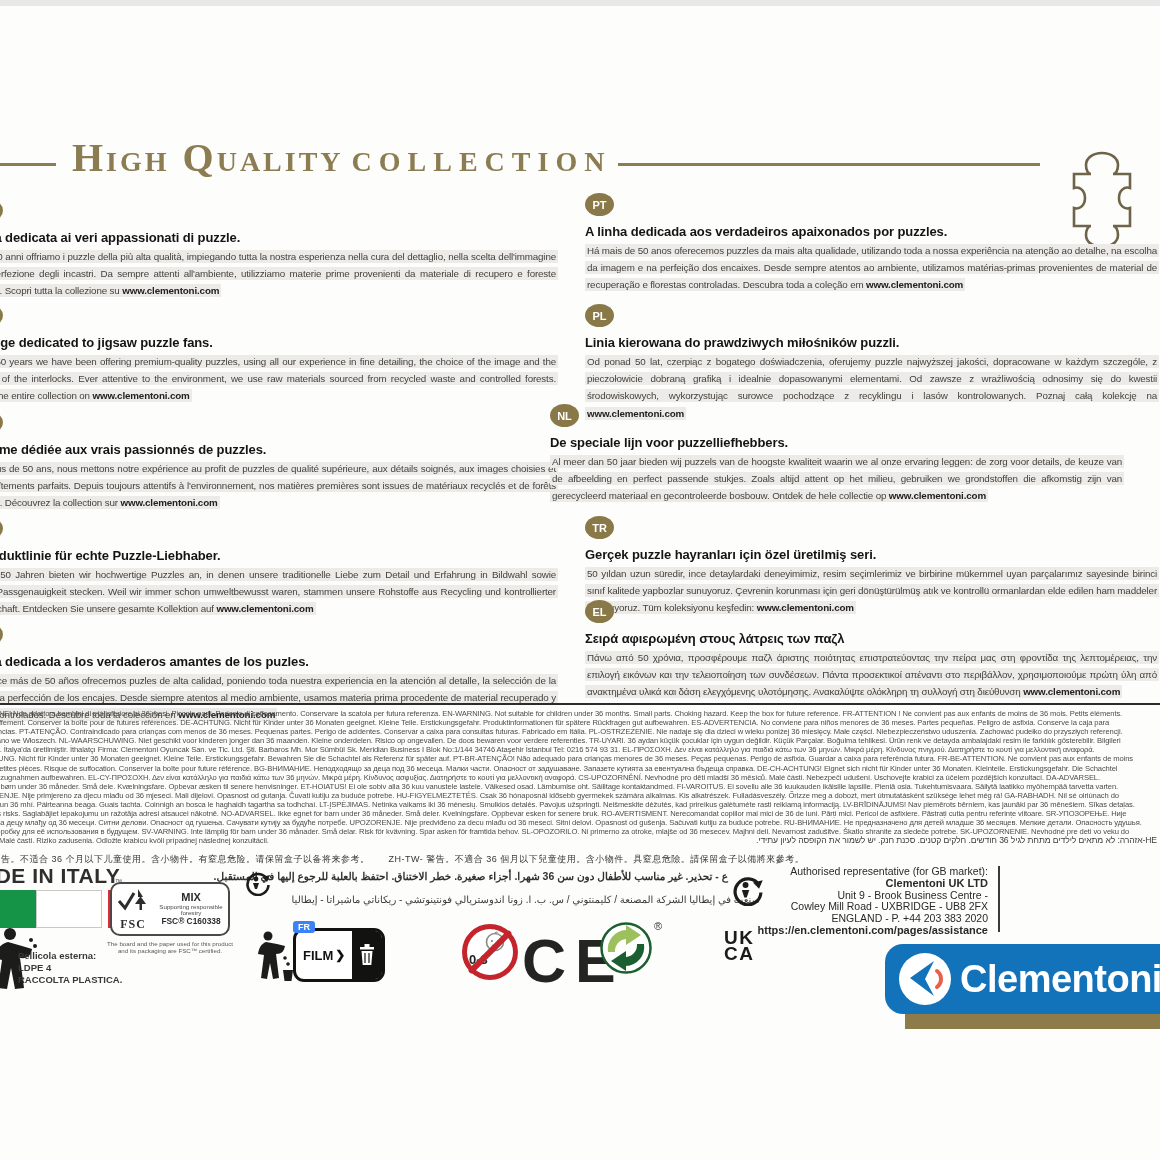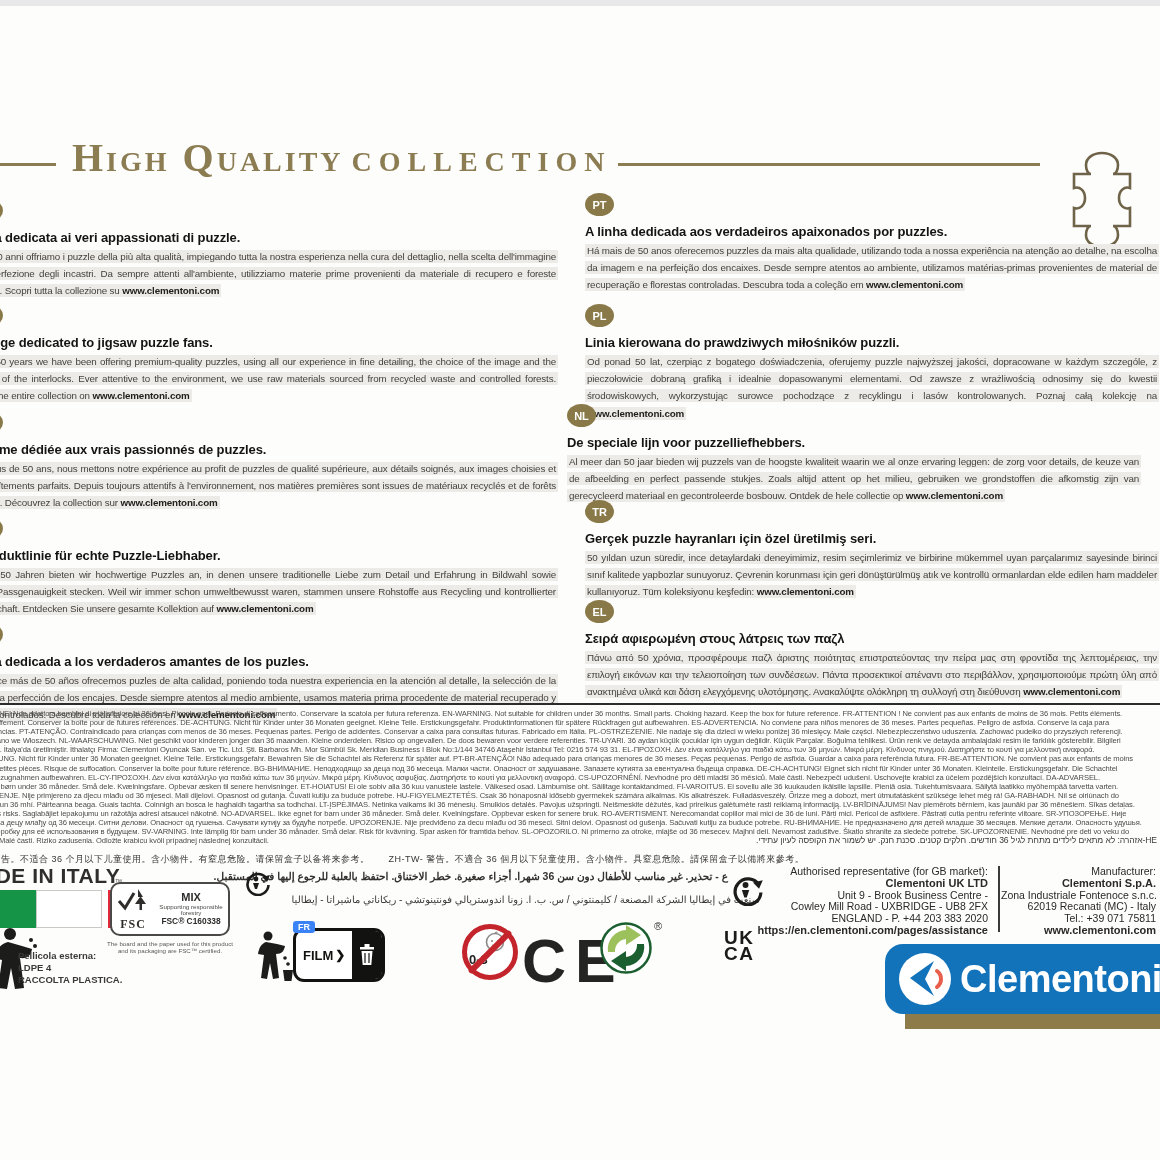--- a/index.html
+++ b/index.html
@@ -136,26 +136,26 @@
   <div class="lang" style="left:631px;top:187px;width:574px">
     <div class="badge">PT</div>
     <div class="lang-heading">A linha dedicada aos verdadeiros apaixonados por puzzles.</div>
     <p class="lang-body"><span class="bg"><span>Há mais de 50 anos oferecemos puzzles da mais alta qualidade, utilizando toda a nossa experiência na atenção ao detalhe, na escolha da imagem e na perfeição dos encaixes. Desde sempre atentos ao ambiente, utilizamos matérias-primas provenientes de material de recuperação e florestas controladas. Descubra toda a coleção em</span> <b>www.clementoni.com</b></span></p>
   </div>
   <div class="lang" style="left:631px;top:298px;width:574px">
     <div class="badge">PL</div>
     <div class="lang-heading">Linia kierowana do prawdziwych miłośników puzzli.</div>
     <p class="lang-body"><span class="bg"><span>Od ponad 50 lat, czerpiąc z bogatego doświadczenia, oferujemy puzzle najwyższej jakości, dopracowane w każdym szczególe, z pieczołowicie dobraną grafiką i idealnie dopasowanymi elementami. Od zawsze z wrażliwością odnosimy się do kwestii środowiskowych, wykorzystując surowce pochodzące z recyklingu i lasów kontrolowanych. Poznaj całą kolekcję na</span> <b>www.clementoni.com</b></span></p>
   </div>
-  <div class="lang" style="left:613px;top:398px;width:574px">
+  <div class="lang" style="left:596px;top:398px;width:574px">
     <div class="badge">NL</div>
     <div class="lang-heading">De speciale lijn voor puzzelliefhebbers.</div>
     <p class="lang-body"><span class="bg"><span>Al meer dan 50 jaar bieden wij puzzels van de hoogste kwaliteit waarin we al onze ervaring leggen: de zorg voor details, de keuze van de afbeelding en perfect passende stukjes. Zoals altijd attent op het milieu, gebruiken we grondstoffen die afkomstig zijn van gerecycleerd materiaal en gecontroleerde bosbouw. Ontdek de hele collectie op</span> <b>www.clementoni.com</b></span></p>
   </div>
-  <div class="lang" style="left:631px;top:494px;width:574px">
+  <div class="lang" style="left:631px;top:510px;width:574px">
     <div class="badge">TR</div>
     <div class="lang-heading">Gerçek puzzle hayranları için özel üretilmiş seri.</div>
     <p class="lang-body"><span class="bg"><span>50 yıldan uzun süredir, ince detaylardaki deneyimimiz, resim seçimlerimiz ve birbirine mükemmel uyan parçalarımız sayesinde birinci sınıf kalitede yapbozlar sunuyoruz. Çevrenin korunması için geri dönüştürülmüş atık ve kontrollü ormanlardan elde edilen ham maddeler kullanıyoruz. Tüm koleksiyonu keşfedin:</span> <b>www.clementoni.com</b></span></p>
   </div>
   <div class="lang" style="left:631px;top:594px;width:574px">
     <div class="badge">EL</div>
     <div class="lang-heading">Σειρά αφιερωμένη στους λάτρεις των παζλ</div>
     <p class="lang-body"><span class="bg"><span>Πάνω από 50 χρόνια, προσφέρουμε παζλ άριστης ποιότητας επιστρατεύοντας την πείρα μας στη φροντίδα της λεπτομέρειας, την επιλογή εικόνων και την τελειοποίηση των συνδέσεων. Πάντα προσεκτικοί απέναντι στο περιβάλλον, χρησιμοποιούμε πρώτη ύλη από ανακτημένα υλικά και δάση ελεγχόμενης υλοτόμησης. Ανακαλύψτε ολόκληρη τη συλλογή στη διεύθυνση</span> <b>www.clementoni.com</b></span></p>
   </div>
 
@@ -295,28 +295,20 @@
 
   <div class="addr" style="left:690px;width:344px;">
     <div>Authorised representative (for GB market):</div>
     <div><b>Clementoni UK LTD</b></div>
     <div>Unit 9 - Brook Business Centre -</div>
     <div>Cowley Mill Road - UXBRIDGE - UB8 2FX</div>
     <div>ENGLAND - P. +44 203 383 2020</div>
     <div><b>https://en.clementoni.com/pages/assistance</b></div>
   </div>
   <div class="addr-div"></div>
-  <div class="addr" style="left:1047px;width:155px;white-space:nowrap;">
-    <div>Manufacturer:</div>
-    <div><b>Clementoni S.p.A.</b></div>
-    <div>Zona Industriale Fontenoce s.n.c.</div>
-    <div>62019 Recanati (MC) - Italy</div>
-    <div>Tel.: +39 071 75811</div>
-    <div><b>www.clementoni.com</b></div>
-  </div>
 
   <div class="clem-box">
     <svg width="54" height="54" viewBox="0 0 54 54" style="margin-left:13px;">
       <circle cx="27" cy="27" r="26" fill="#ffffff"></circle>
       <path d="M36,9 L12,26 L36,44 L27,27 Z" fill="#1373ba"></path>
       <path d="M39,19 A10,10 0 0 1 39,35" fill="none" stroke="#e8604c" stroke-width="4" stroke-linecap="round"></path>
     </svg>
     <span class="clem-text">Clementoni.</span>
   </div>
   <div class="clem-bar"></div>

